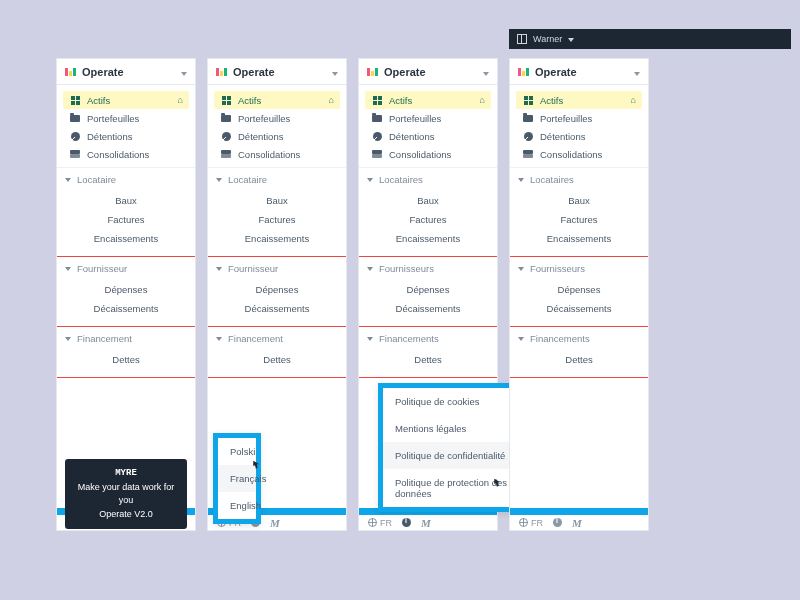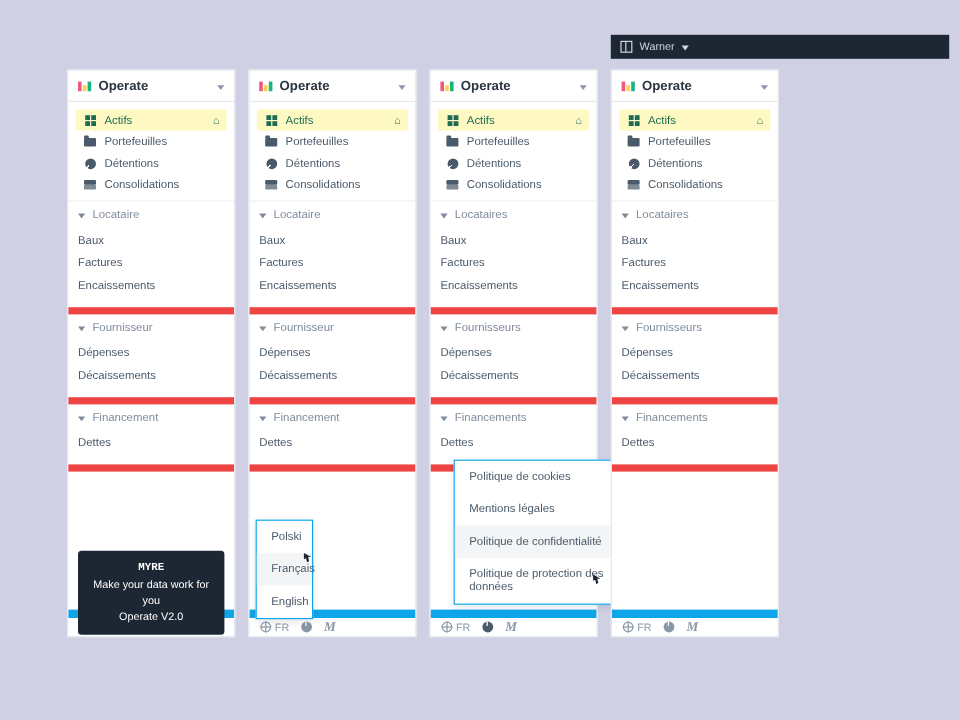--- a/index.html
+++ b/index.html
@@ -71,34 +71,35 @@
     font-size: 9.5px;
   }
   .nav .item.active {
     background: #fef9c3;
     color: #1d6b52;
   }
   .nav .item .ico { width: 12px; display: inline-flex; justify-content: center; margin-right: 6px; }
   .nav .item .home { margin-left: auto; font-size: 9px; }
 
   .section {
-    border-bottom: 6px solid #ef4444;
+    border-bottom: 1px solid #ef4444;
     padding: 6px 8px 8px;
   }
   .section .sh {
     display: flex; align-items: center;
     color: #7f8c9b;
     font-size: 9.5px;
     margin-bottom: 6px;
   }
   .section .sh .chev { margin-right: 6px; font-size: 8px; }
   .section .row {
     font-size: 9.5px;
     color: #4a5a6a;
     padding: 4px 0;
+    text-align: center;
   }
   .section:last-of-type { border-bottom: none; }
   .panel .filler { flex: 1; }
 
   .footer {
     height: 22px;
     border-top: 7px solid #0ea5e9;
     display: flex; align-items: center;
     padding: 0 6px;
     gap: 4px;
@@ -139,21 +140,21 @@
     border-radius: 3px;
     padding: 8px 10px;
     line-height: 1.5;
   }
   .tooltip .t1 { font-weight: 600; font-family: Liberation Mono, monospace; }
 
   
   .popup {
     position: absolute;
     background: #fff;
-    border: 1px solid #0ea5e9;
+    border: 5px solid #0ea5e9;
     box-shadow: 0 2px 6px rgba(30,40,55,0.12);
     font-size: 9.5px;
     color: #4a5a6a;
   }
   .popup .pitem {
     padding: 8px 12px;
   }
   .popup .pitem.hover {
     background: #f4f5f7;
   }

